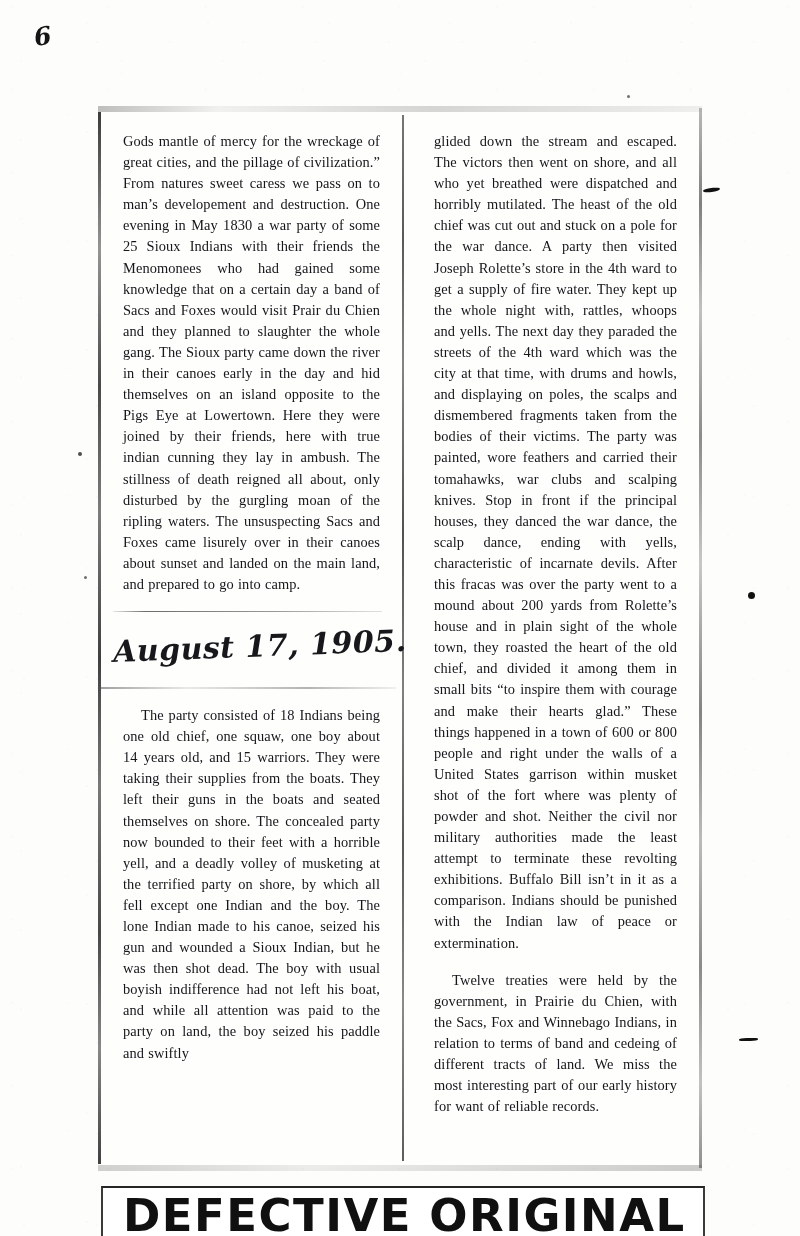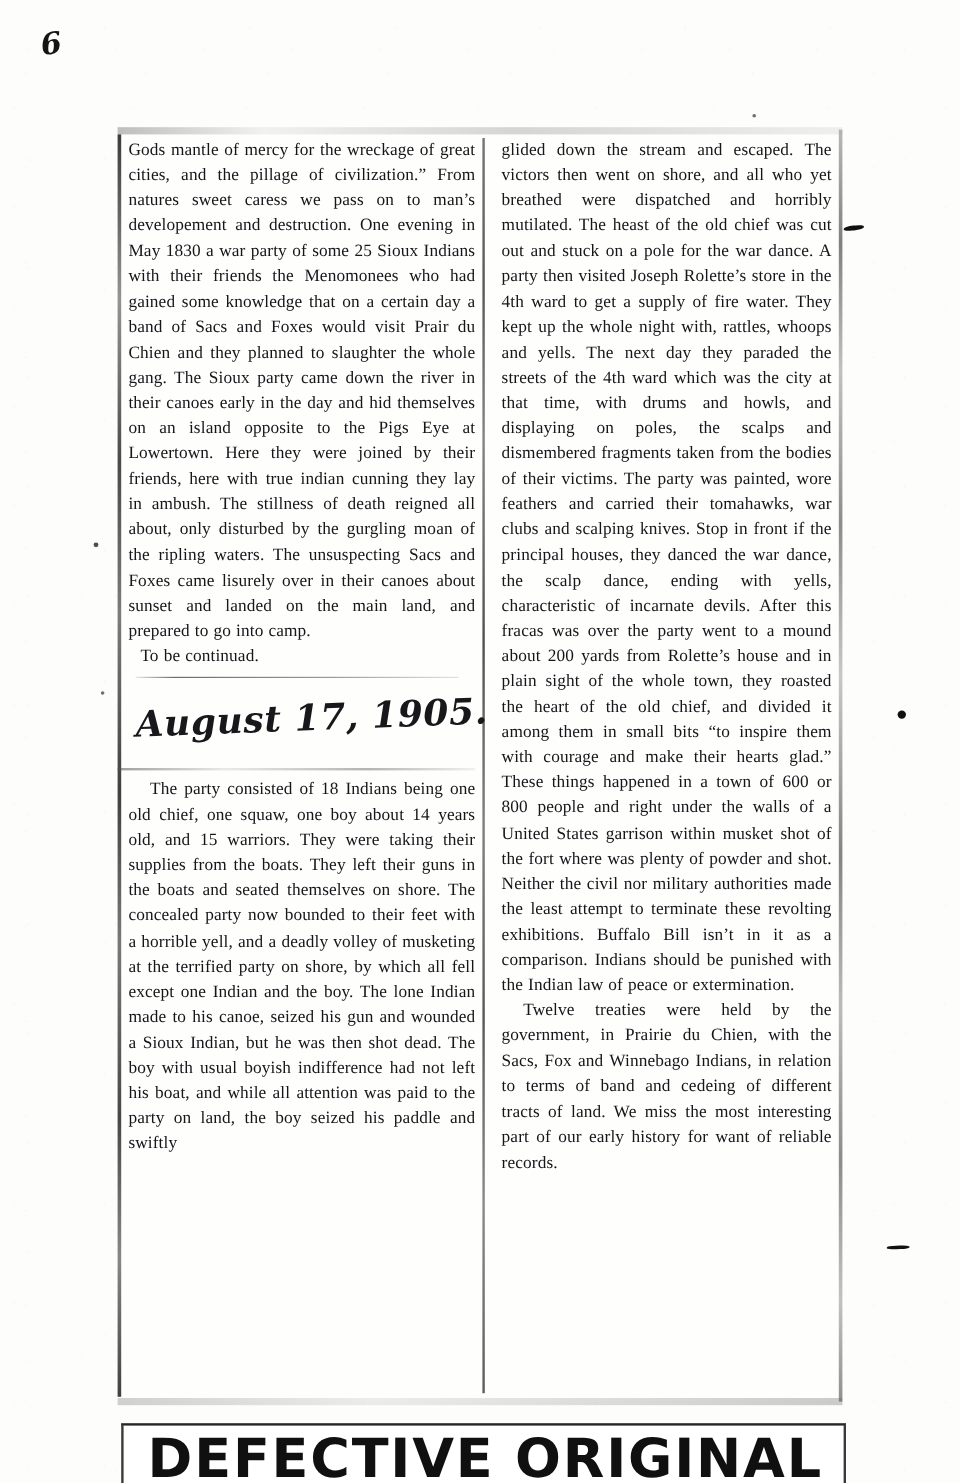--- a/index.html
+++ b/index.html
@@ -130,21 +130,21 @@
     font-family: "Liberation Serif", serif;
     font-size: 14.4px;
     line-height: 21.1px;
     color: #15151a;
     text-align: justify;
     text-align-last: left;
     letter-spacing: .1px;
     word-spacing: .5px;
     margin: 0;
   }
-  .newscol p { margin: 0; }
+  .newscol p { margin: 16px; }
   .newscol p.indent { text-indent: 18px; }
 
   
   .continued-line {
     text-align: center;
     font-size: 14.4px;
     line-height: 21.1px;
     margin-top: 0;
     padding-left: 10px;
   }
@@ -261,21 +261,20 @@
     <div id="columns">
 
       <div id="column-rule"></div>
 
       <div class="column col-left">
 
         <div class="newscol">
           <p>Gods mantle of mercy for the wreckage of great cities, and the pillage of civilization.” From natures sweet caress we pass on to man’s developement and destruction. One evening in May 1830 a war party of some 25 Sioux Indians with their friends the Menomonees who had gained some knowledge that on a certain day a band of Sacs and Foxes would visit Prair du Chien and they planned to slaughter the whole gang. The Sioux party came down the river in their canoes early in the day and hid themselves on an island opposite to the Pigs Eye at Lowertown. Here they were joined by their friends, here with true indian cunning they lay in ambush. The stillness of death reigned all about, only disturbed by the gurgling moan of the ripling waters. The unsuspecting Sacs and Foxes came lisurely over in their canoes about sunset and landed on the main land, and prepared to go into camp.</p>
         </div>
 
-        <div class="newscol continued-line">To be continuad.</div>
 
         <div id="continued-rule"></div>
 
         <div id="handwritten-date">August 17, 1905.</div>
 
         <div id="clip2-top-edge"></div>
 
         <div class="newscol">
           <p class="indent">The party consisted of 18 Indians being one old chief, one squaw, one boy about 14 years old, and 15 warriors. They were taking their supplies from the boats. They left their guns in the boats and seated themselves on shore. The concealed party now bounded to their feet with a horrible yell, and a deadly volley of musketing at the terrified party on shore, by which all fell except one Indian and the boy. The lone Indian made to his canoe, seized his gun and wounded a Sioux Indian, but he was then shot dead. The boy with usual boyish indifference had not left his boat, and while all attention was paid to the party on land, the boy seized his paddle and swiftly</p>
         </div>

